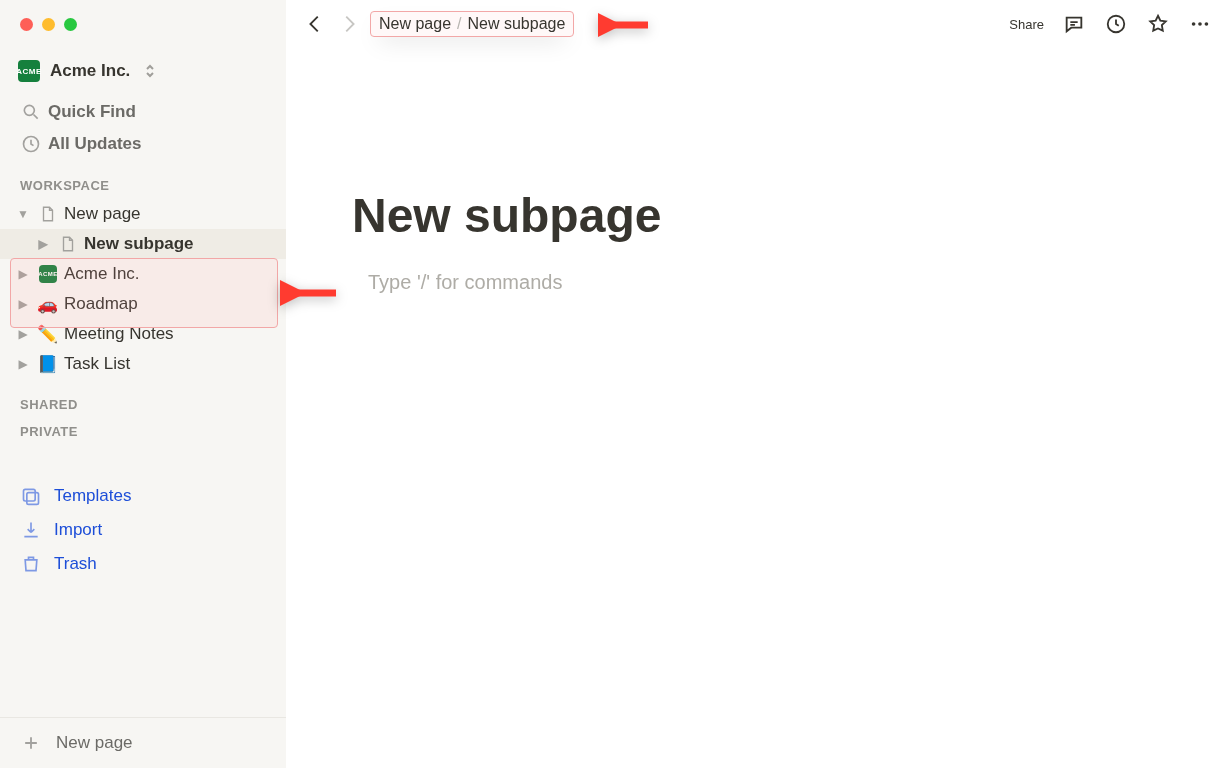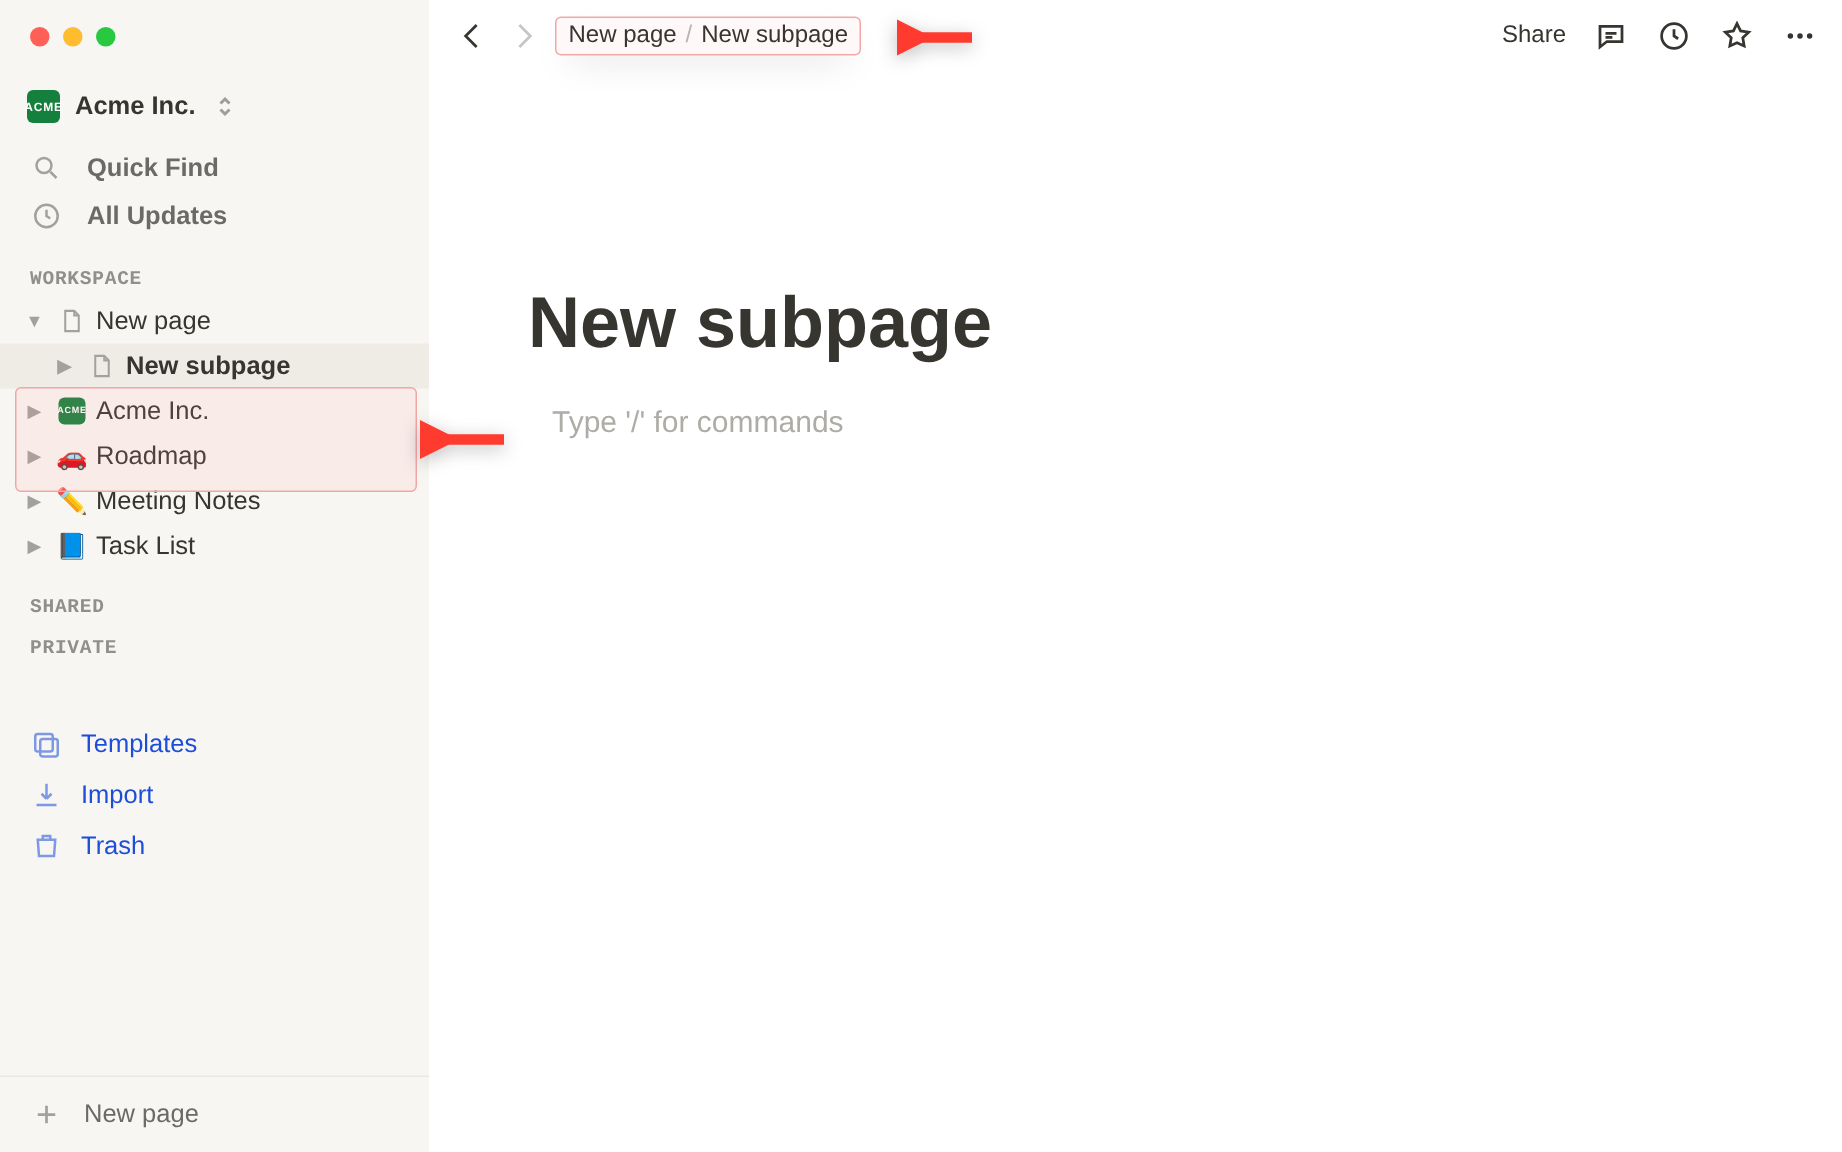--- a/index.html
+++ b/index.html
@@ -59,36 +59,35 @@
   }
   .selector-icon {
     width: 16px; height: 16px;
     opacity: .45;
     margin-left: 2px;
   }
 
   .sb-item {
     display: flex;
     align-items: center;
-    gap: 16px;
+    gap: 6px;
     padding: 5px 14px 5px 20px;
     font-size: 17px;
     font-weight: 600;
     color: #6b6a66;
     cursor: pointer;
   }
   .sb-icon { width: 22px; height: 22px; display:flex; align-items:center; justify-content:center; opacity:.6; }
 
   .section-label {
     font-size: 13px;
     font-weight: 600;
     letter-spacing: .5px;
     color: #908f8b;
     padding: 18px 0 6px 20px;
-    font-family: Liberation Mono, monospace;
   }
 
   .tree { }
   .tree-row {
     display: flex;
     align-items: center;
     gap: 6px;
     padding: 5px 10px 5px 14px;
     font-size: 17px;
     color: #37352f;
@@ -160,21 +159,21 @@
     border: 1.5px solid #f2a7a7;
     background: rgba(255,160,160,.08);
     border-radius: 4px;
     padding: 3px 8px;
     font-size: 16px;
     color:#37352f;
     box-shadow: 0 10px 24px -10px rgba(0,0,0,0.25);
   }
   .breadcrumb .sep { color:#b8b6b1; }
   .top-right { margin-left:auto; display:flex; align-items:center; gap:18px; }
-  .share { font-size:16px; color:#37352f; cursor:pointer; }
+  .share { font-size:13px; color:#37352f; cursor:pointer; }
   .top-icon { width:24px; height:24px; display:flex;align-items:center;justify-content:center; color:#37352f; cursor:pointer;}
 
   .content {
     padding: 140px 0 0 0;
     display:flex; flex-direction:column; align-items:center;
   }
   .content-inner { width: 700px; margin-left:-110px;}
   .page-title {
     font-size: 48px;
     font-weight: 700;

